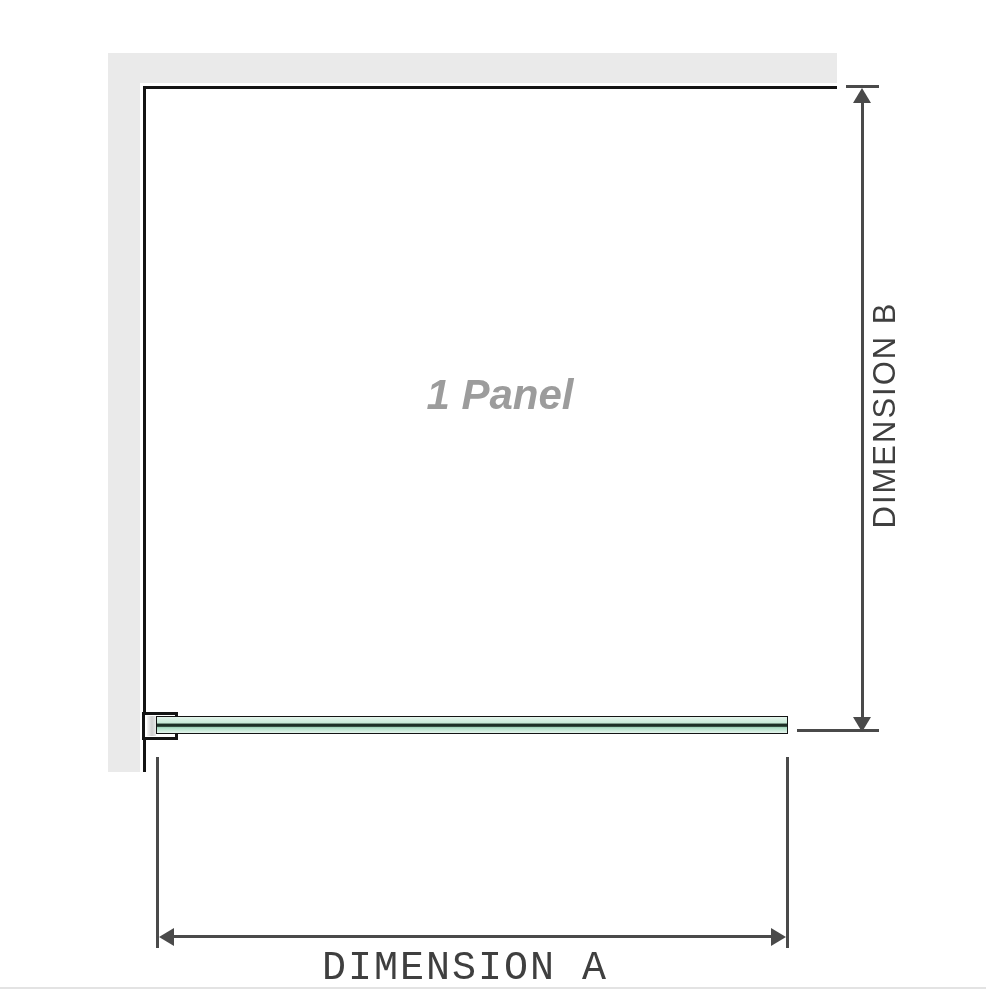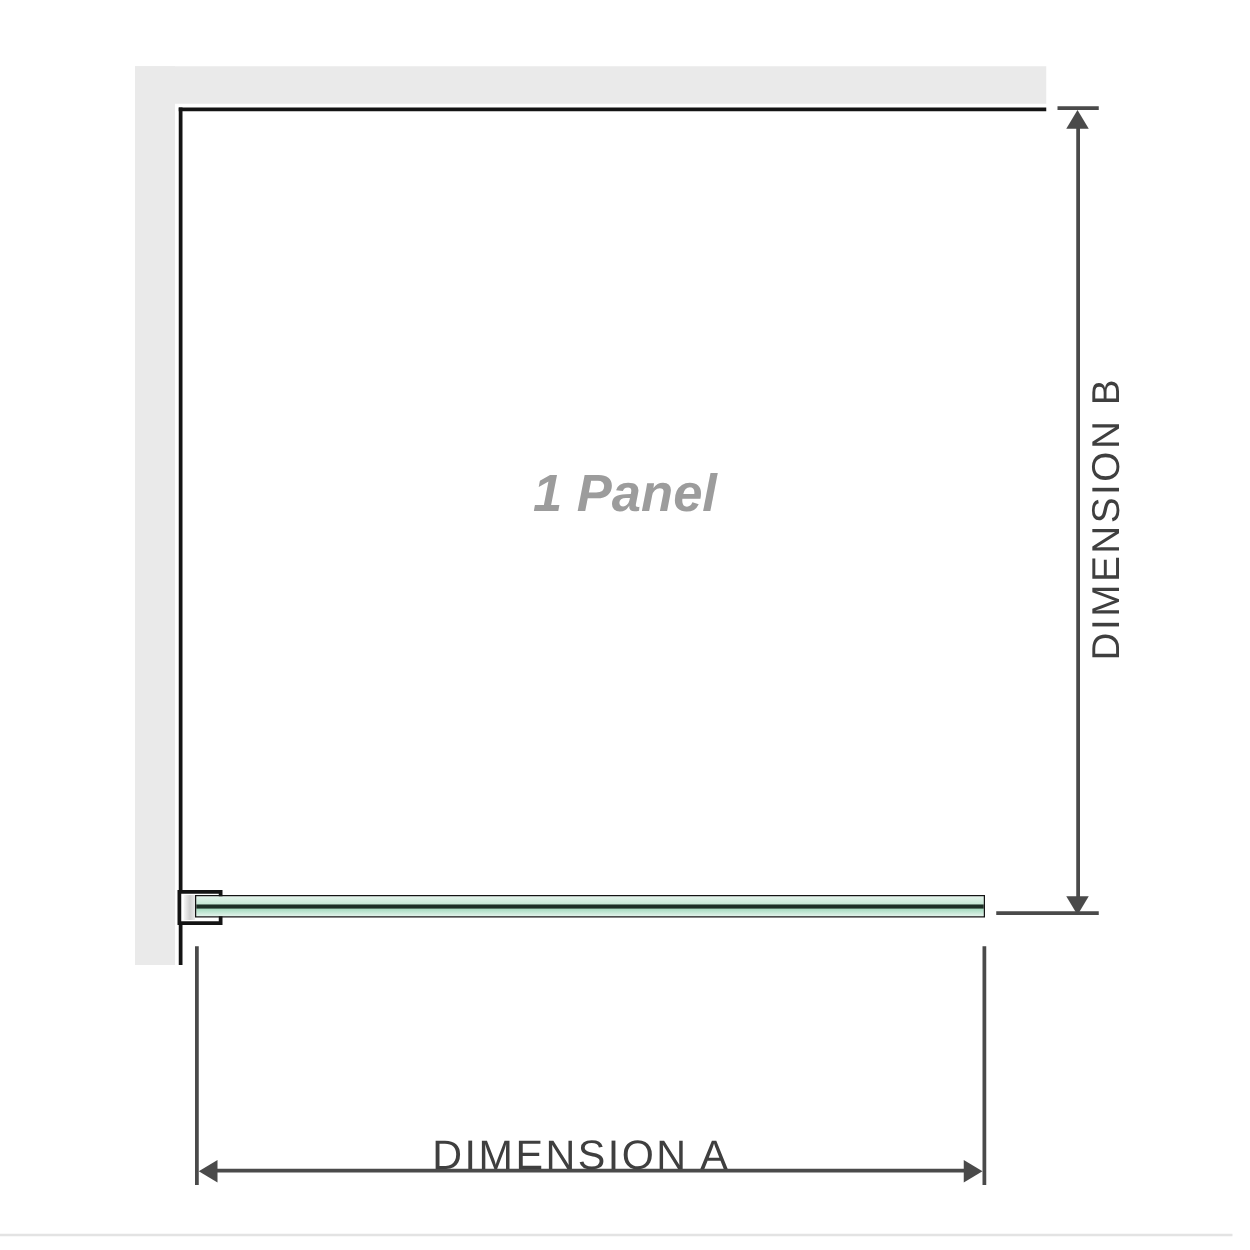--- a/index.html
+++ b/index.html
@@ -136,27 +136,28 @@
     border-right: 15px solid var(--dimension, #4a4a4a);
   }
   .dima-arrow-right {
     left: 771px; top: 928px;
     width: 0; height: 0;
     border-top: 9px solid transparent;
     border-bottom: 9px solid transparent;
     border-left: 15px solid var(--dimension, #4a4a4a);
   }
   .dima-label {
-    left: 465px; top: 924px;
+    left: 465px; top: 968px;
     transform: translate(-50%, -50%);
     white-space: nowrap;
-    font-size: 33px;
+    font-size: 40px;
     font-weight: 300;
     letter-spacing: 2px;
     color: var(--text-dark, #3f3f3f);
+    font-family: Liberation Mono, monospace;
   }
 
   
   .panel-label {
     left: 500px; top: 395px;
     transform: translate(-50%, -50%);
     white-space: nowrap;
     font-size: 42px;
     font-style: italic;
     font-weight: bold;

